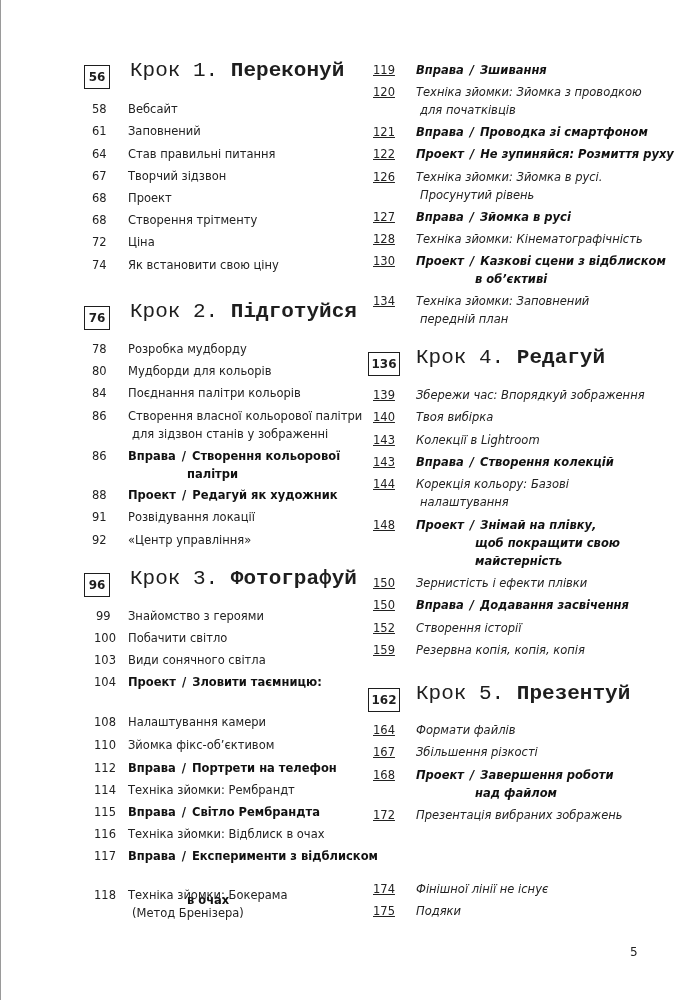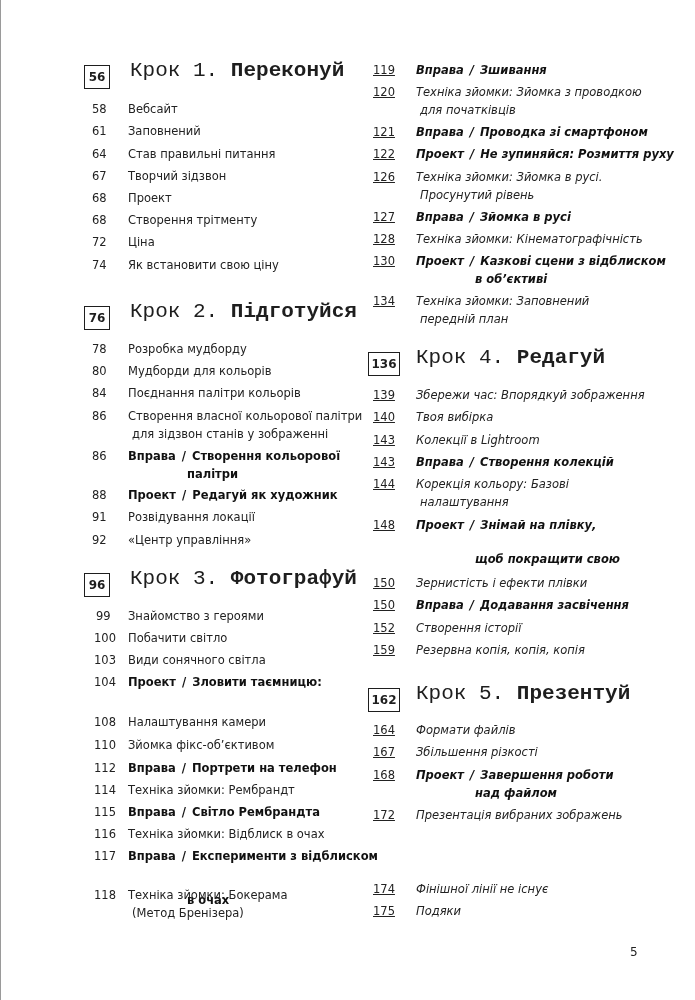--- a/index.html
+++ b/index.html
@@ -240,21 +240,21 @@
   <div class="entry strong" style="top:453px;">
       <span class="pg">143</span>
       <span class="txt"><span class="kind">Вправа</span><span class="sep">/</span><span>Створення колекцій</span></span>
     </div>
   <div class="entry" style="top:475px;">
       <span class="pg">144</span>
       <span class="txt"><span>Корекція кольору: Базові</span><span class="cont">налаштування</span></span>
     </div>
   <div class="entry strong" style="top:516px;">
       <span class="pg">148</span>
-      <span class="txt"><span class="kind">Проект</span><span class="sep">/</span><span>Знімай на плівку,</span><span class="wrap2" style="padding-left:59px;margin-top:16px;">щоб покращити свою</span></span>
+      <span class="txt"><span class="kind">Проект</span><span class="sep">/</span><span>Знімай на плівку,</span><span class="wrap2" style="padding-left:59px;">щоб покращити свою</span><span class="wrap2" style="padding-left:59px;">майстерність</span></span>
     </div>
   <div class="entry" style="top:574px;">
       <span class="pg">150</span>
       <span class="txt">Зернистість і ефекти плівки</span>
     </div>
   <div class="entry strong" style="top:596px;">
       <span class="pg">150</span>
       <span class="txt"><span class="kind">Вправа</span><span class="sep">/</span><span>Додавання засвічення</span></span>
     </div>
   <div class="entry" style="top:619px;">

